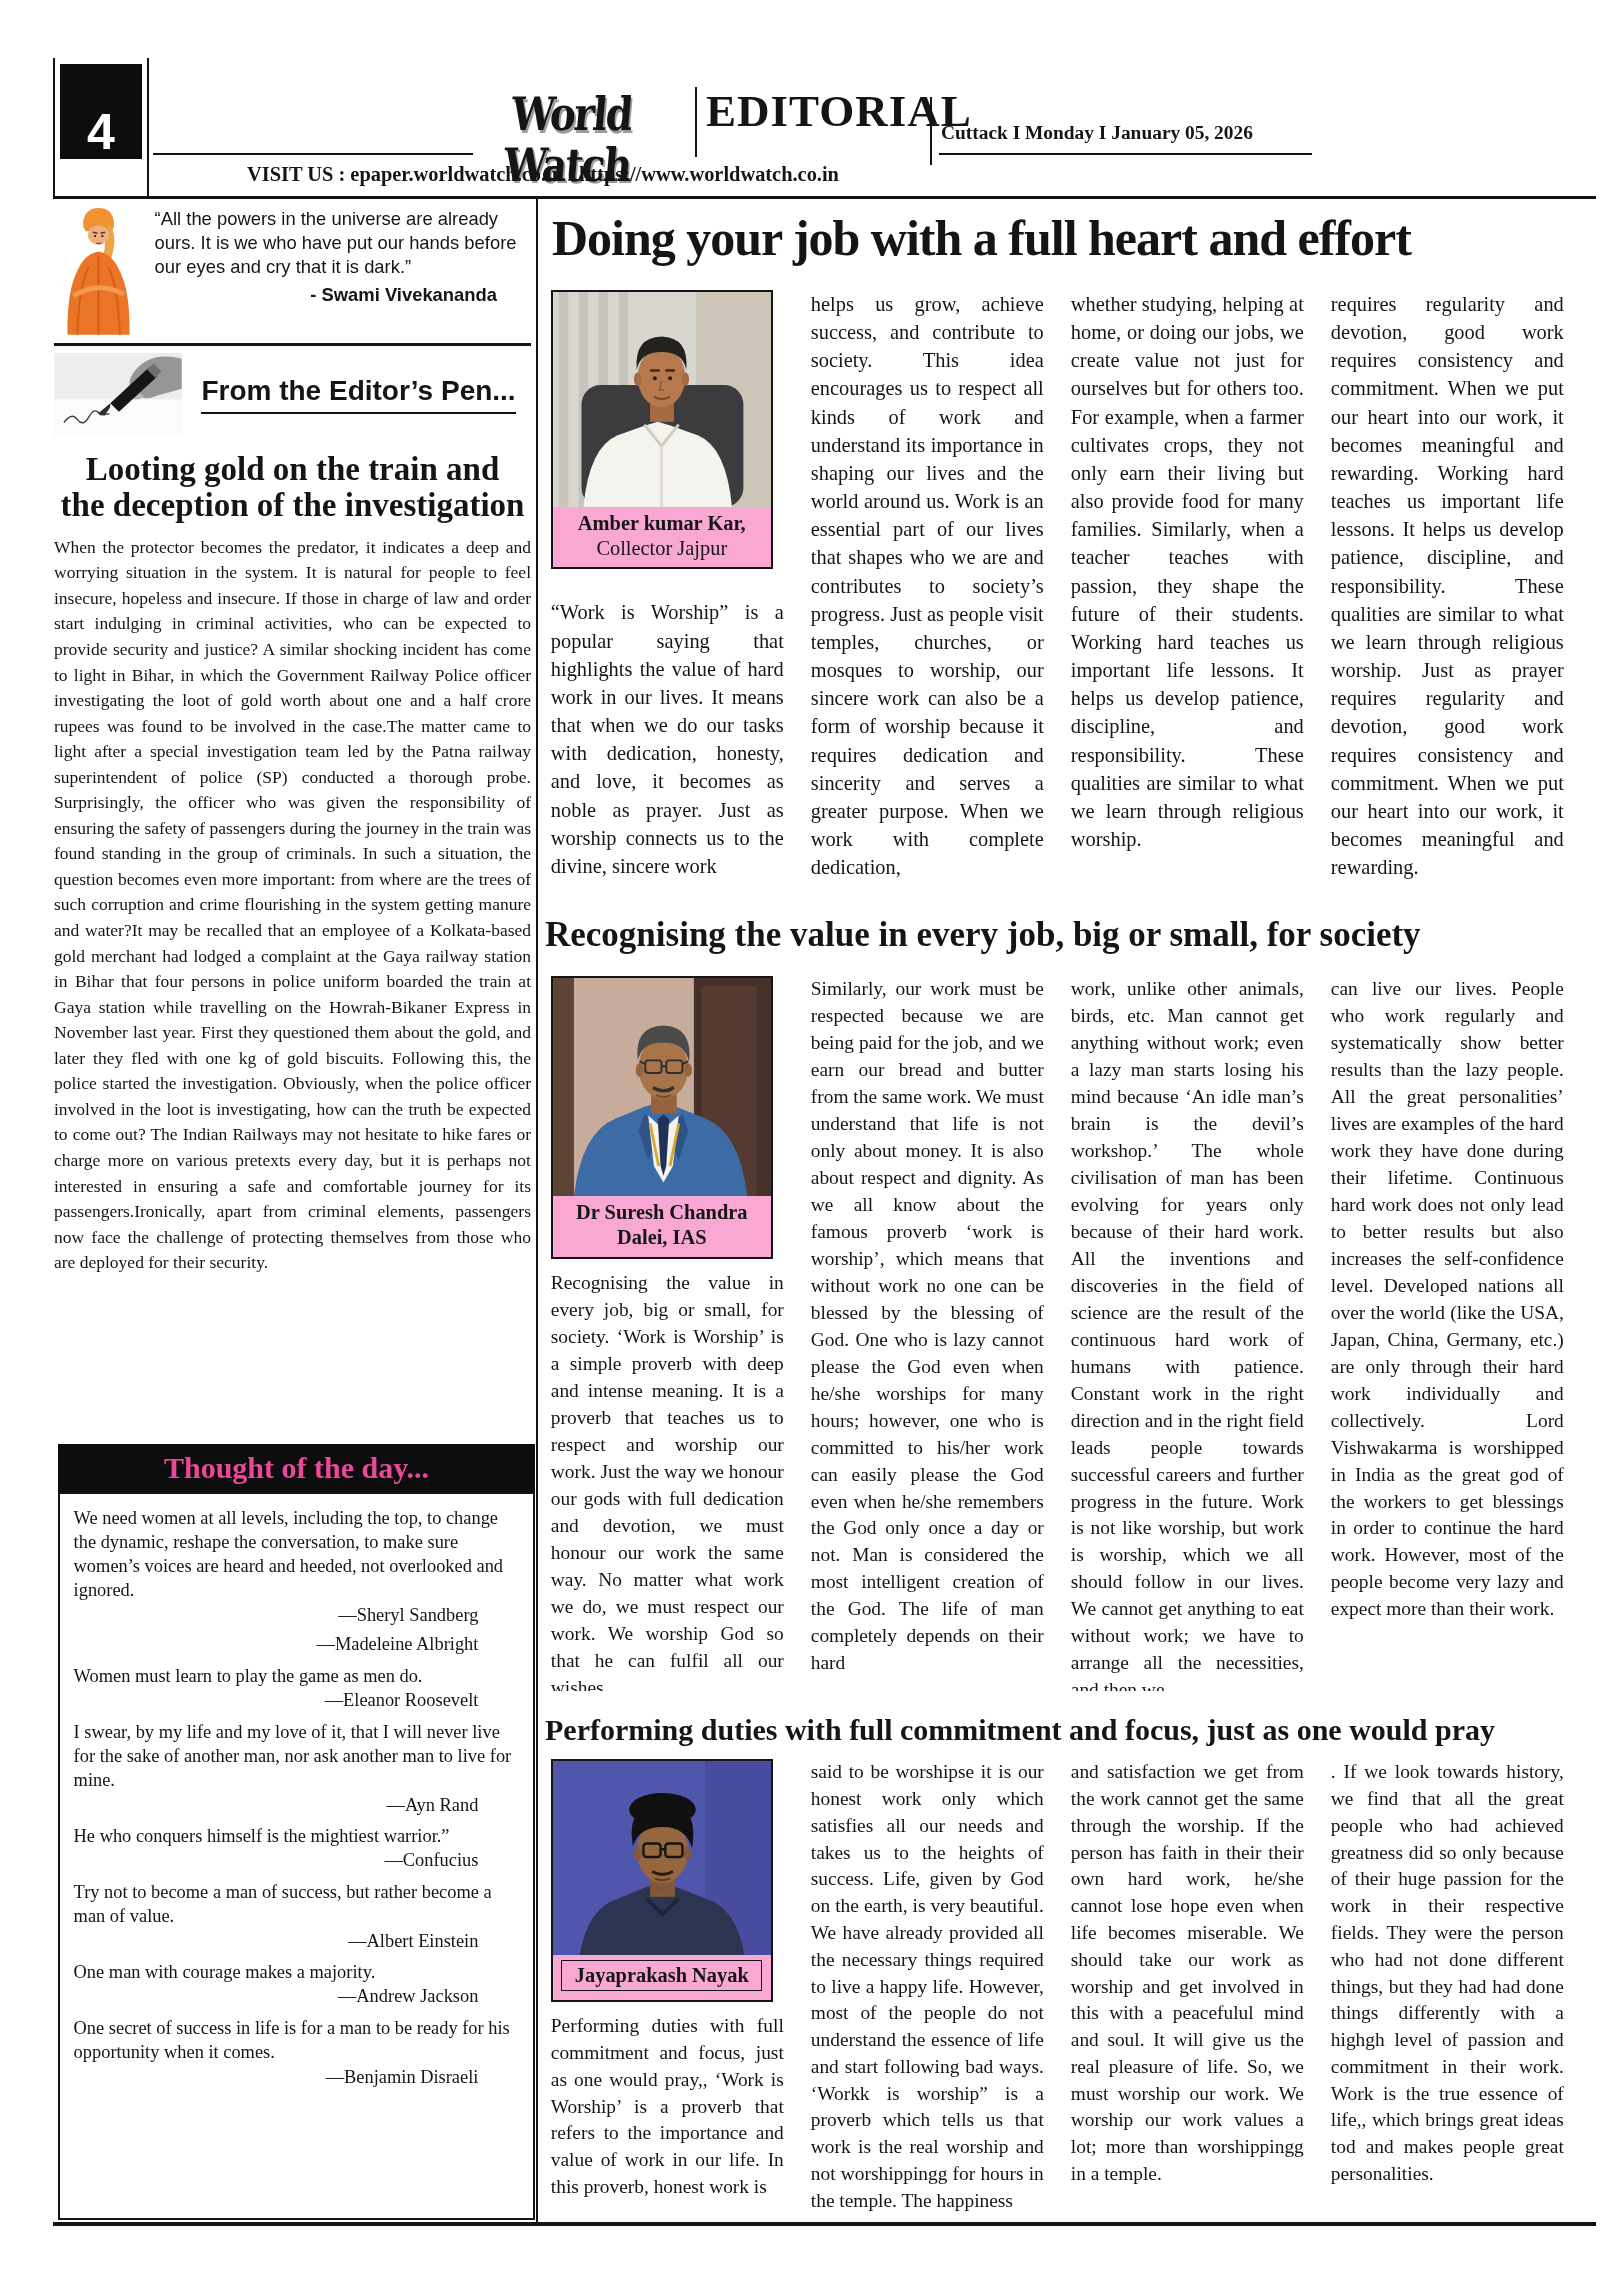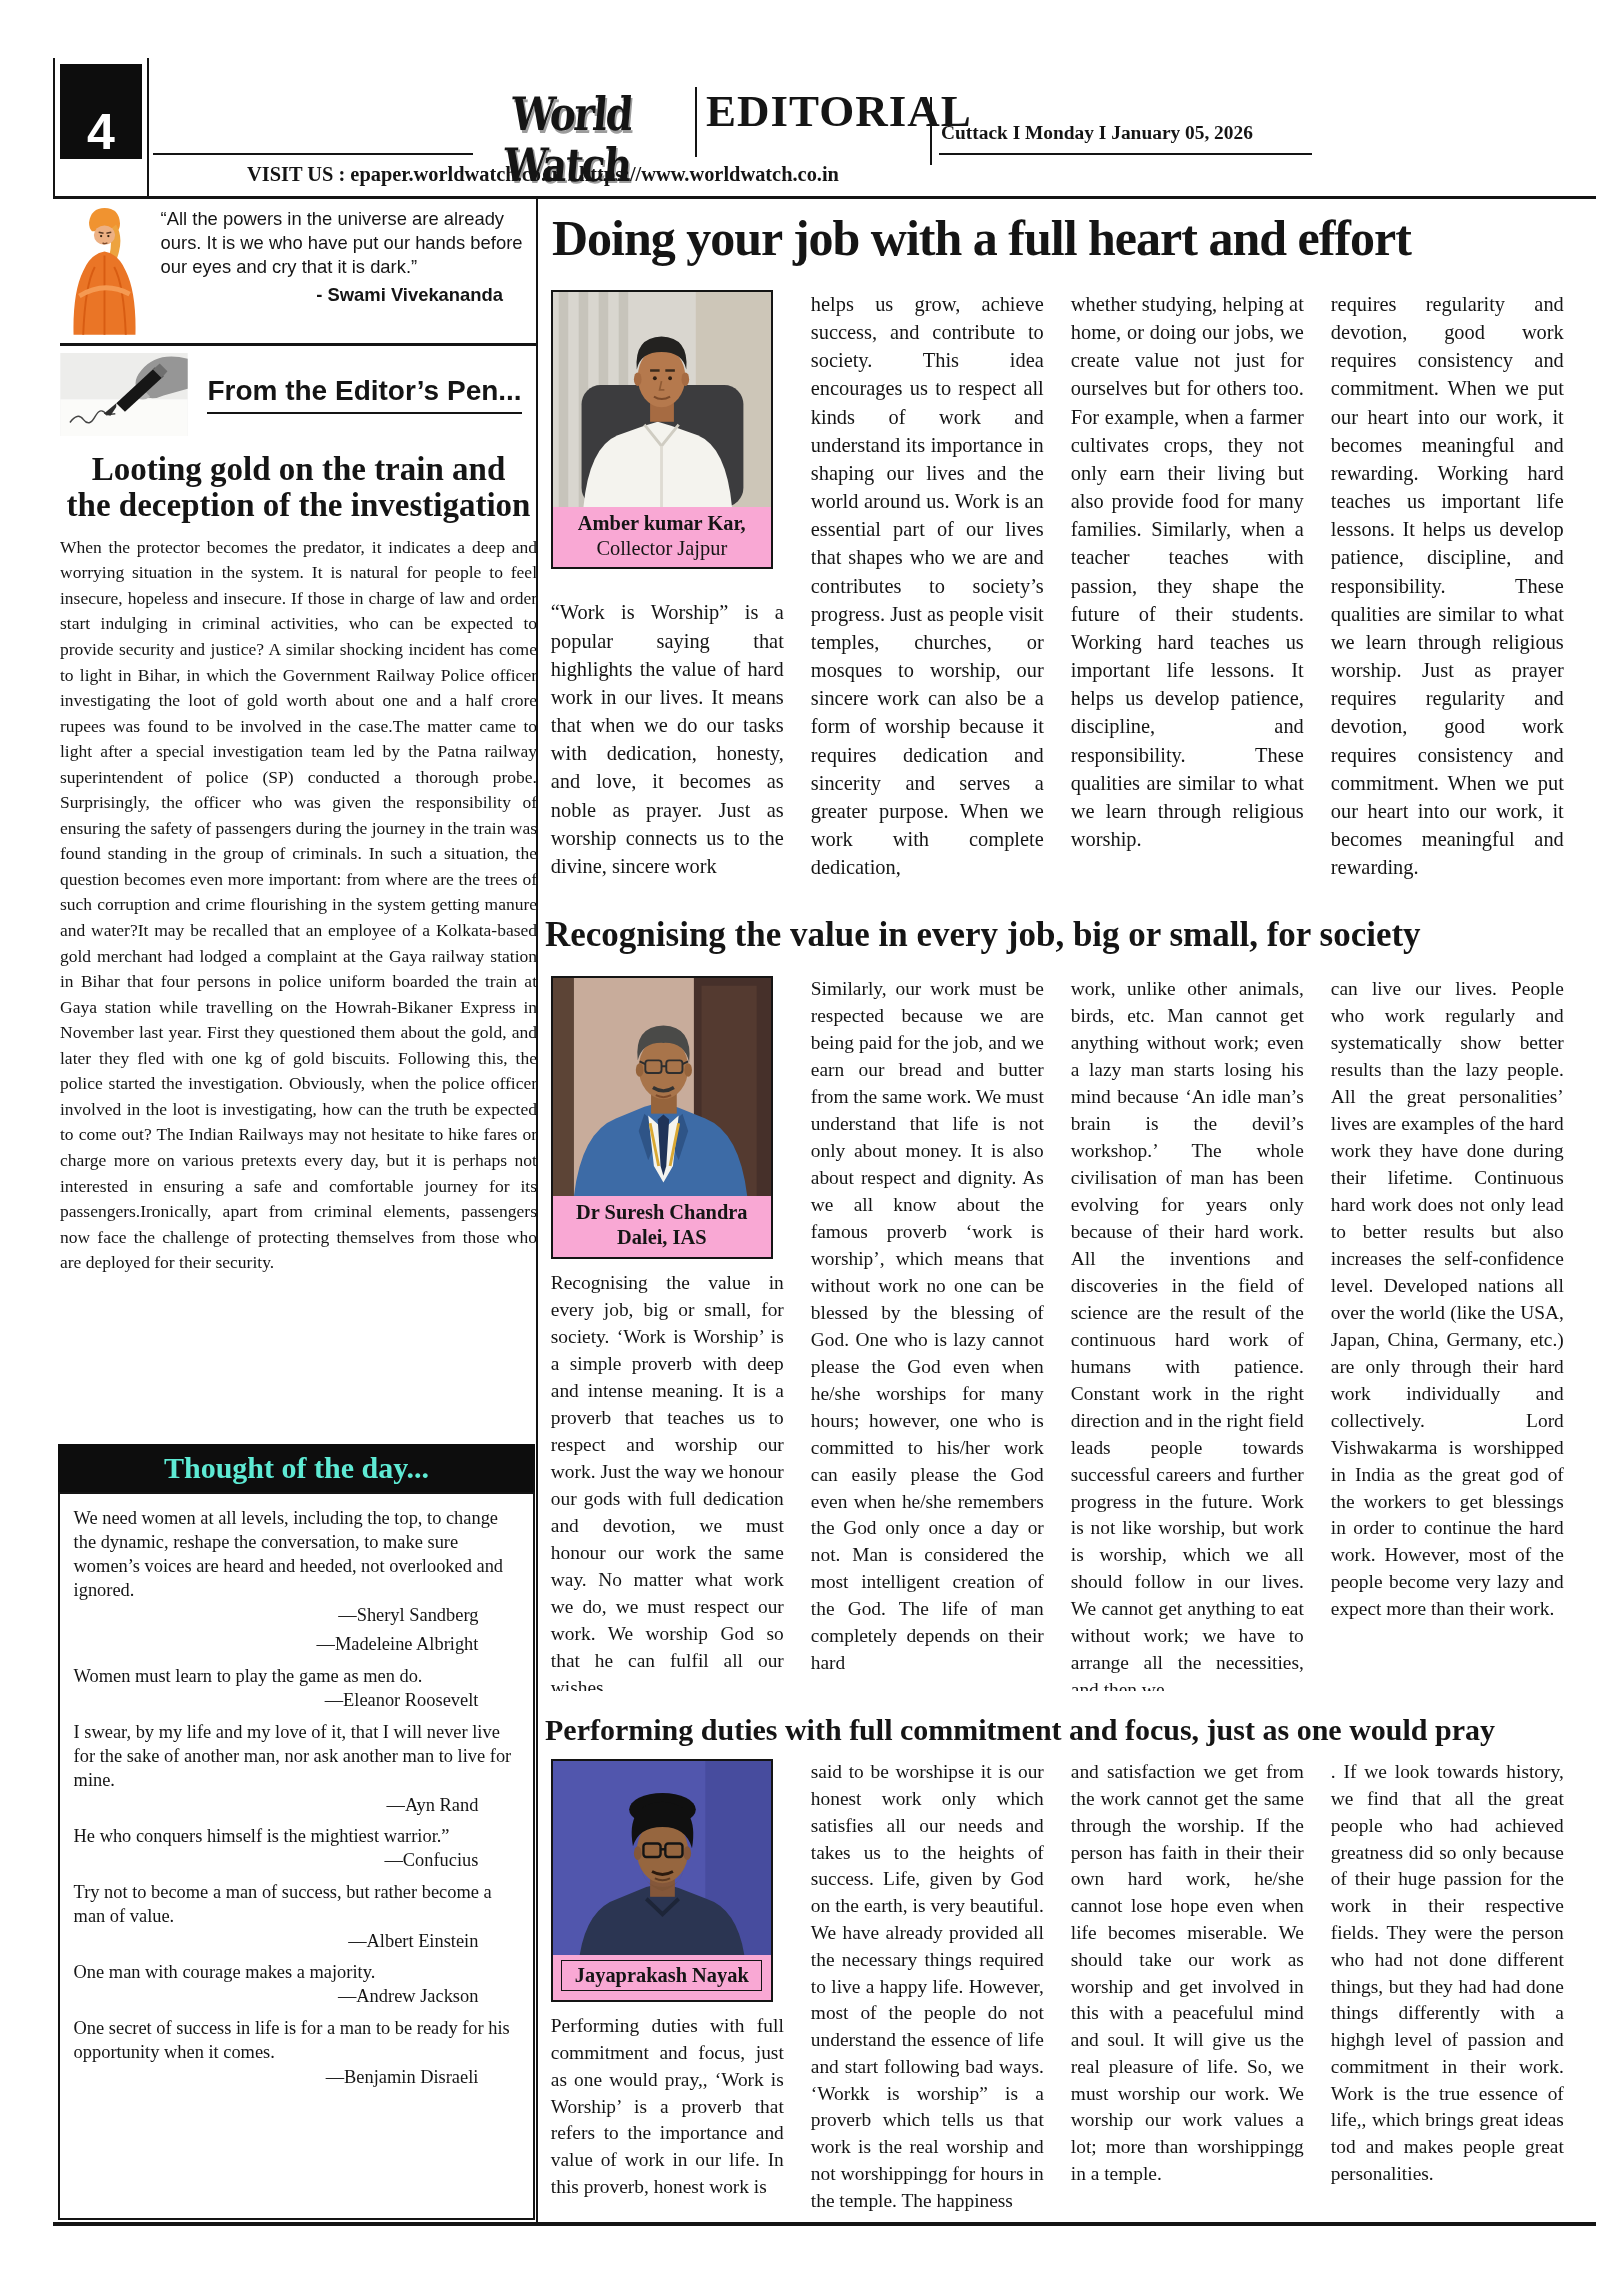--- a/index.html
+++ b/index.html
@@ -14,34 +14,34 @@
                    font-size:50px;line-height:1;padding-bottom:1.9px;}
   .masthead{position:absolute;left:454px;top:89px;width:239px;text-align:center;
             font-family:"DejaVu Serif",serif;font-weight:bold;font-size:39px;line-height:1.1;
             letter-spacing:-1.9px;transform:skewX(-5deg) scaleY(1.18);transform-origin:center top;
             text-shadow:1.9px 1.9px 0 #9c9c9c;}
   .editorial{position:absolute;left:706px;top:89px;font-size:45px;font-weight:bold;letter-spacing:1px;line-height:1;}
   .dateline{position:absolute;left:941px;top:122px;font-size:19.4px;font-weight:bold;white-space:nowrap;}
   .visit{position:absolute;left:155px;top:163px;width:776px;text-align:center;font-size:20.4px;font-weight:bold;}
 
   
-  .sidebar{position:absolute;left:60px;top:201px;width:477px;}
+  .sidebar{position:absolute;left:54px;top:201px;width:477px;}
   .viv-row{display:flex;gap:11.6px;}
   .viv-img{width:89px;height:134px;flex:none;}
   .viv-text{font-family:"Liberation Sans",sans-serif;font-size:18.4px;line-height:1.3;padding-top:5.8px;}
   .viv-author{font-weight:bold;text-align:right;padding-right:34px;margin-top:4.9px;}
   .sb-divider{height:2.9px;background:#141414;margin:7.8px 0 7.8px;}
   .pen-row{display:flex;gap:19.4px;align-items:center;}
   .pen-img{width:128px;height:83px;flex:none;}
   .pen-title{font-family:"Liberation Sans",sans-serif;font-weight:bold;font-size:28px;
              border-bottom:2.9px solid #141414;padding-bottom:5px;white-space:nowrap;}
   .sb-head{font-size:33px;line-height:1.08;text-align:center;margin:15.5px 5.8px 11.6px;font-weight:bold;}
   .sb-body{font-size:17.5px;line-height:1.46;text-align:justify;margin:0;max-height:898px;overflow:hidden;}
   .thought-banner{position:absolute;left:58px;top:1444px;width:477px;height:49px;background:#0d0d0d;
-                  color:#5eead4;font-weight:bold;font-size:30px;text-align:center;line-height:47px;}
+                  color:#ec4899;font-weight:bold;font-size:30px;text-align:center;line-height:47px;}
   .thought-box{position:absolute;left:58px;top:1492px;width:477px;height:728px;border:2.9px solid #141414;
                box-sizing:border-box;padding:11.6px 13.6px 0;overflow:hidden;}
   .tq p{margin:0;font-size:18.4px;line-height:1.32;text-align:left;}
   .tqa{font-size:18.4px;text-align:right;padding-right:41px;margin:1.9px 0 8.7px;}
 
   
   .v-div{left:536px;top:196px;width:1.9px;height:2026px;}
   .article{position:absolute;left:545px;width:1050px;}
   #a1{top:212px;} #a2{top:916px;} #a3{top:1714px;}
   .a-head{font-weight:bold;margin:0;line-height:1.06;white-space:nowrap;}

